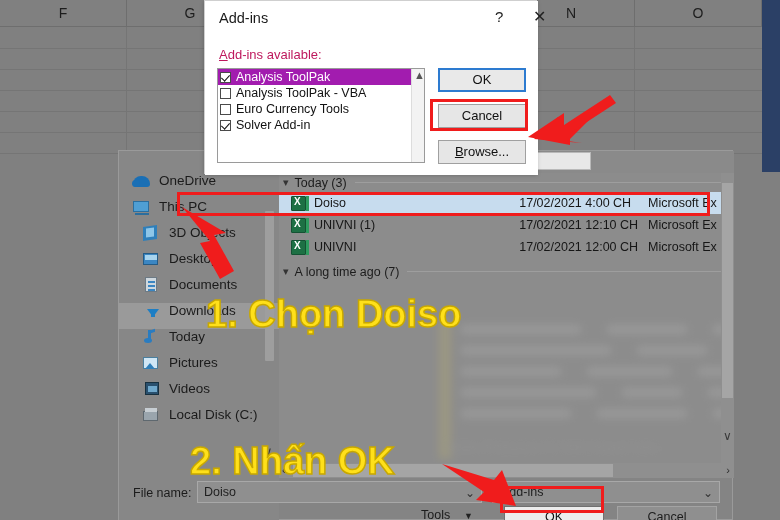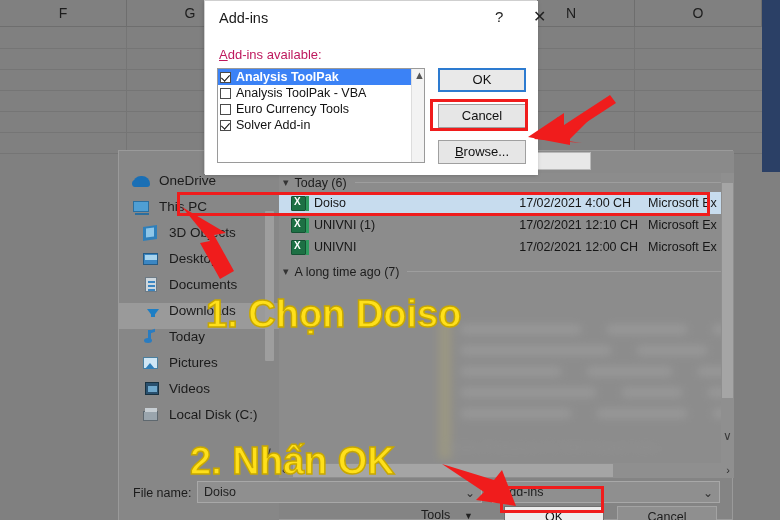--- a/index.html
+++ b/index.html
@@ -189,21 +189,21 @@
   .ad-close { position: absolute; left: 328px; top: 6px; font-size: 16px; color: #222; }
   .ad-body { position: absolute; left: 0; top: 36px; width: 333px; height: 138px; background: #fff; }
   .ad-lbl { position: absolute; left: 14px; top: 10px; font-size: 13px; color: #be185d; }
   .ad-lbl u { text-decoration: underline; }
 
   .ad-list {
     position: absolute; left: 12px; top: 31px; width: 208px; height: 95px;
     background: #fff; border: 1px solid #9a9a9a;
   }
   .ad-item { display: flex; align-items: center; height: 16px; font-size: 12.5px; color: #111; padding-left: 2px; }
-  .ad-item.sel { background: #3b82f6; color: #fff; font-weight: bold; }
+  .ad-item.sel { background: #a21caf; color: #fff; }
   .cbx {
     width: 11px; height: 11px; border: 1px solid #4a4a4a; background: #fff;
     margin-right: 5px; position: relative; flex: 0 0 auto;
   }
   .cbx.on:after {
     content: ""; position: absolute; left: 2px; top: 0px;
     width: 4px; height: 7px; border: solid #111; border-width: 0 1.6px 1.6px 0;
     transform: rotate(42deg);
   }
   .ad-list-scroll { position: absolute; right: 0; top: 0; width: 13px; height: 93px; background: #f3f3f3; border-left: 1px solid #ddd; }
@@ -335,21 +335,21 @@
         <span>Local Disk (C:)</span>
       </div>
       <div class="nav-scroll"></div>
       <div class="nav-chevron">∨</div>
     </div>
 
     <div class="list-pane">
 
       <div class="grp-hdr">
         <span class="grp-chev">▾</span>
-        <span>Today (6)</span>
+        <span>Today (3)</span>
         <span class="grp-line"></span>
       </div>
 
       <div class="file-row sel">
         <span class="xl-ico"></span>
         <span class="f-name">Doiso</span>
         <span class="f-date">17/02/2021 4:00 CH</span>
         <span class="f-type">Microsoft Ex</span>
       </div>
       <div class="file-row">

